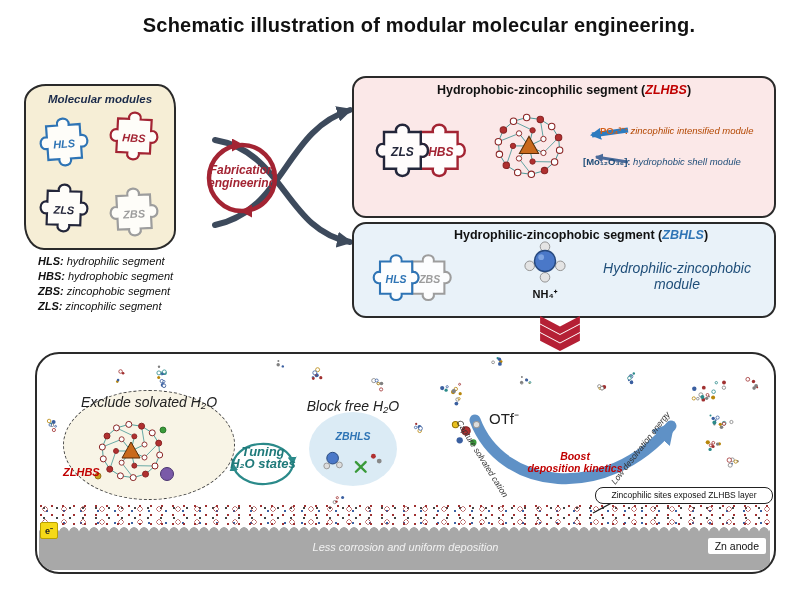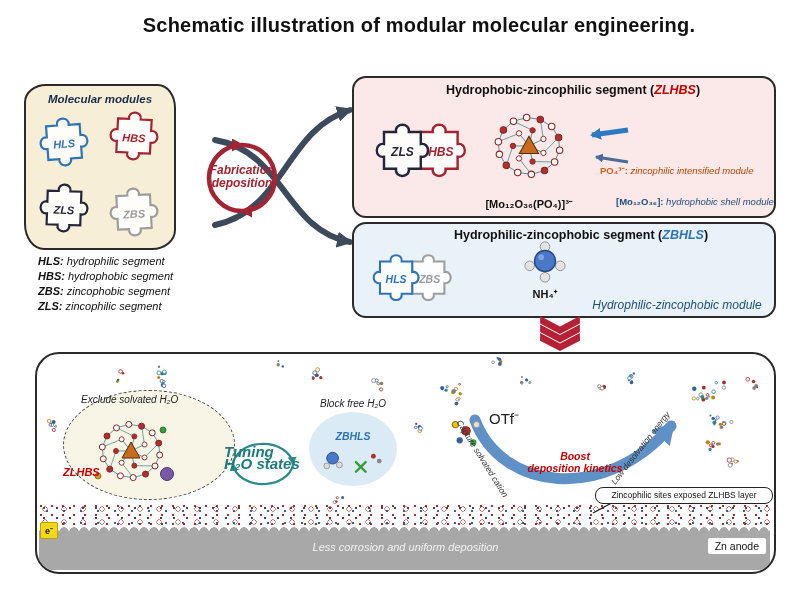--- a/index.html
+++ b/index.html
@@ -14,34 +14,34 @@
   .legend{font-size:11px;line-height:15px;color:#111;}
   .legend i{font-style:italic;}
   .legend b{font-style:italic;}
   .fab-text{text-align:center;font-size:12px;font-weight:bold;font-style:italic;color:#a32433;line-height:13px;}
   .panel{border:2.5px solid #2a2a2a;border-radius:14px;}
   .panel-pink{background:#fbe8e8;}
   .panel-blue{background:#e9f2f9;}
   .panel-title{width:100%;text-align:center;font-size:12.5px;font-weight:bold;color:#111;}
   .accent-red{color:#c00000;font-style:italic;}
   .accent-blue{color:#2e74b5;font-style:italic;}
-  .mod-line{white-space:nowrap;font-size:9.5px;margin-top:40px;}
+  .mod-line{white-space:nowrap;font-size:9.5px;}
   .po4-lab{font-weight:bold;color:#d2601a;}
   .po4-desc{font-style:italic;color:#b34700;}
   .mo-lab{font-weight:bold;color:#1f4e79;}
   .mo-desc{font-style:italic;color:#1f4e79;}
   .formula{text-align:center;font-weight:bold;font-size:11px;color:#111;}
   .nh4-label{text-align:center;font-weight:bold;font-size:11px;}
-  .module-desc{font-style:italic;font-size:12px;color:#1f4e79;text-align:center;margin-top:38px;}
+  .module-desc{font-style:italic;font-size:14px;color:#1f4e79;text-align:center;}
   .bottom-panel{background:#fff;border:2.5px solid #2a2a2a;border-radius:24px;overflow:hidden;}
   .exclude-ellipse{border:1.8px dashed #444;border-radius:50%;background:rgba(240,230,200,.45);}
-  .small-italic{font-style:italic;font-size:10px;color:#222;}
+  .small-italic{font-style:italic;font-size:14px;color:#222;}
   .zlhbs-tag{font-weight:bold;font-style:italic;font-size:11px;color:#c00000;}
   .zbhls-tag{font-weight:bold;font-style:italic;font-size:10.5px;color:#2e74b5;text-align:center;}
-  .tuning-text{font-weight:bold;font-style:italic;font-size:15px;color:#1f7a7a;text-align:left;line-height:12px;}
+  .tuning-text{font-weight:bold;font-style:italic;font-size:13px;color:#1f7a7a;text-align:center;line-height:12px;}
   .block-circle{background:rgba(215,233,244,.9);border-radius:50%;}
   .otf-label{font-weight:normal;font-size:15px;color:#222;}
   .boost-text{font-weight:bold;font-style:italic;font-size:10.5px;color:#c00000;text-align:center;line-height:12px;}
   .swoosh-side{font-size:8.5px;color:#333;font-style:italic;}
   .sites-label{background:#fff;border:1.2px solid #222;border-radius:8px;font-size:8.5px;
                text-align:center;line-height:14px;color:#111;}
   .deposit-strip{
     background-image:
       radial-gradient(circle at 6px 5px, rgba(160,48,48,0) 1.8px, #a03030 2.2px, rgba(160,48,48,0) 2.9px),
       radial-gradient(circle at 2px 2px, #a03030 1.1px, transparent 1.5px),
@@ -117,25 +117,25 @@
   </div>
 
   <svg class="abs" style="left:190px;top:90px;width:170px;height:175px;" viewBox="0 0 170 175">
     <path d="M25,135 C95,120 95,40 160,20" fill="none" stroke="#3d4a5c" stroke-width="6" stroke-linecap="round" marker-end="url(#arrS)"></path>
     <path d="M25,50 C95,62 95,140 160,152" fill="none" stroke="#3d4a5c" stroke-width="6" stroke-linecap="round" marker-end="url(#arrS)"></path>
     <path d="M52,55 A33,33 0 0 1 52,121" fill="none" stroke="#a32433" stroke-width="4.5" marker-end="url(#arrR)"></path>
     <path d="M52,121 A33,33 0 0 1 52,55" fill="none" stroke="#a32433" stroke-width="4.5" marker-end="url(#arrR)"></path>
   </svg>
   <div class="abs fab-text" style="left:196px;top:164px;width:92px;">
     <div>Fabrication</div>
-    <div>deposition</div>
+    <div>engineering</div>
   </div>
 
   <div class="abs panel panel-pink" style="left:352px;top:76px;width:420px;height:138px;">
-    <div class="abs panel-title" style="top:5px;left:0;padding-left:9px;"><span>Hydrophobic-zincophilic segment (</span><span class="accent-red">ZLHBS</span><span>)</span></div>
+    <div class="abs panel-title" style="top:5px;left:0;"><span>Hydrophobic-zincophilic segment (</span><span class="accent-red">ZLHBS</span><span>)</span></div>
     <svg class="abs" style="left:14px;top:34px;width:112px;height:72px;" viewBox="0 0 140 90">
       <g transform="translate(46,0)">
         <path d="M20,25 h15 c-2,-12 18,-12 16,0 h15 v15 c12,-2 12,18 0,16 v15 h-15 c2,12 -18,12 -16,0 h-15 v-15 c12,2 12,-18 0,-16 z" fill="rgba(255,255,255,.85)" stroke-width="3" stroke="#a32433"></path>
       </g>
       <path d="M20,25 h15 c-2,-12 18,-12 16,0 h15 v15 c12,-2 12,18 0,16 v15 h-15 c2,12 -18,12 -16,0 h-15 v-15 c-12,2 -12,-18 0,-16 z" fill="rgba(255,255,255,.85)" stroke-width="3" stroke="#23263a"></path>
       <text class="piece-text" x="43" y="55" fill="#23263a">ZLS</text>
       <text class="piece-text" x="91" y="55" fill="#a32433">HBS</text>
     </svg>
     <svg id="pom-panel" class="abs" style="left:126px;top:22px;width:98px;height:94px;" viewBox="0 0 90 88">
         <line x1="72.70475818464257" y1="35.11552088627546" x2="73.67954557240715" y2="46.95532232560778" stroke="#2b8a8a" stroke-width="0.8"></line>
@@ -187,22 +187,21 @@
         <circle cx="30.000010818897728" cy="42.98198426202376" r="2.5" fill="#b03030" stroke="#8a2525" stroke-width="0.9"></circle>
         <circle cx="35.66174498872112" cy="31.261303592633254" r="2.5" fill="#fff" stroke="#8a2525" stroke-width="0.9"></circle>
         <circle cx="48.35537564772508" cy="28.380100743758405" r="2.5" fill="#b03030" stroke="#8a2525" stroke-width="0.9"></circle>
         <circle cx="58.52234000680234" cy="36.50798022642931" r="2.5" fill="#fff" stroke="#8a2525" stroke-width="0.9"></circle>
       </svg>
     <svg class="abs" style="left:228px;top:40px;width:52px;height:56px;" viewBox="0 0 52 56">
       <line x1="46" y1="12" x2="10" y2="17" stroke="#2d7bbf" stroke-width="5" marker-end="url(#arrB)"></line>
       <line x1="46" y1="44" x2="14" y2="39" stroke="#4a6a9a" stroke-width="3" marker-end="url(#arrB2)"></line>
     </svg>
     <div class="abs mod-line" style="left:246px;top:46px;"><span class="po4-lab">PO₄³⁻:</span><span class="po4-desc"> zincophilic intensified module</span></div>
-    <div class="abs mod-line" style="left:262px;top:78px;text-align:right;"><span class="mo-lab">[Mo₁₂O₃₆]:</span><span class="mo-desc"> hydrophobic shell module</span></div>
-    <div class="abs formula" style="left:95px;top:118px;width:160px;">[Mo₁₂O₃₆(PO₄)]³⁻</div>
+    <div class="abs mod-line" style="left:229px;top:78px;text-align:right;"><span class="mo-lab">[Mo₁₂O₃₆]:</span><span class="mo-desc"> hydrophobic shell module</span></div>
   </div>
 
   <div class="abs panel panel-blue" style="left:352px;top:222px;width:420px;height:92px;">
     <div class="abs panel-title" style="top:4px;left:17px;"><span>Hydrophilic-zincophobic segment (</span><span class="accent-blue">ZBHLS</span><span>)</span></div>
     <svg class="abs" style="left:12px;top:20px;width:98px;height:63px;" viewBox="0 0 140 90">
       <g transform="translate(46,0)">
         <path d="M20,25 h15 c-2,-12 18,-12 16,0 h15 v15 c12,-2 12,18 0,16 v15 h-15 c2,12 -18,12 -16,0 h-15 v-15 c12,2 12,-18 0,-16 z" fill="rgba(255,255,255,.85)" stroke-width="3" stroke="#9d9d9d"></path>
       </g>
       <path d="M20,25 h15 c-2,-12 18,-12 16,0 h15 v15 c12,-2 12,18 0,16 v15 h-15 c2,12 -18,12 -16,0 h-15 v-15 c-12,2 -12,-18 0,-16 z" fill="rgba(255,255,255,.85)" stroke-width="3" stroke="#2e74b5"></path>
       <text class="piece-text" x="43" y="55" fill="#2e74b5">HLS</text>

